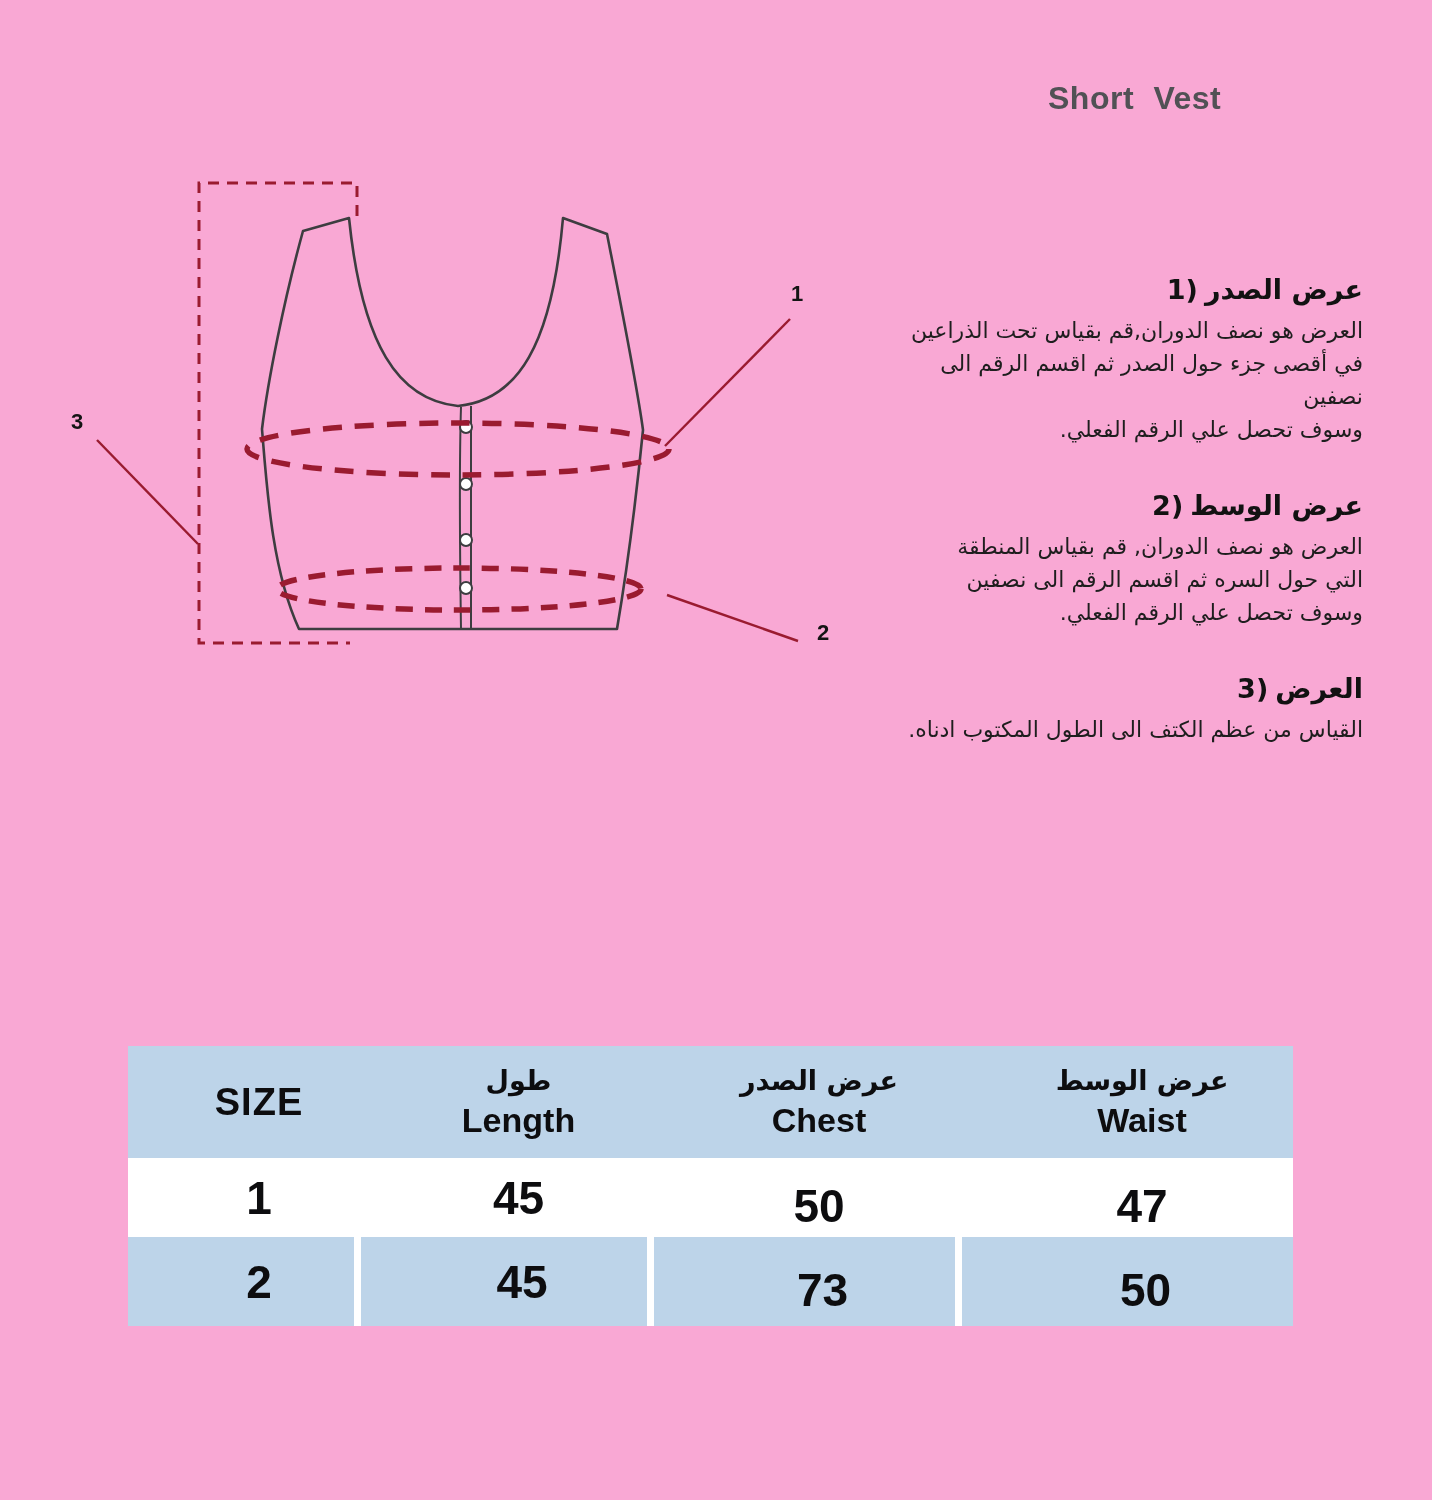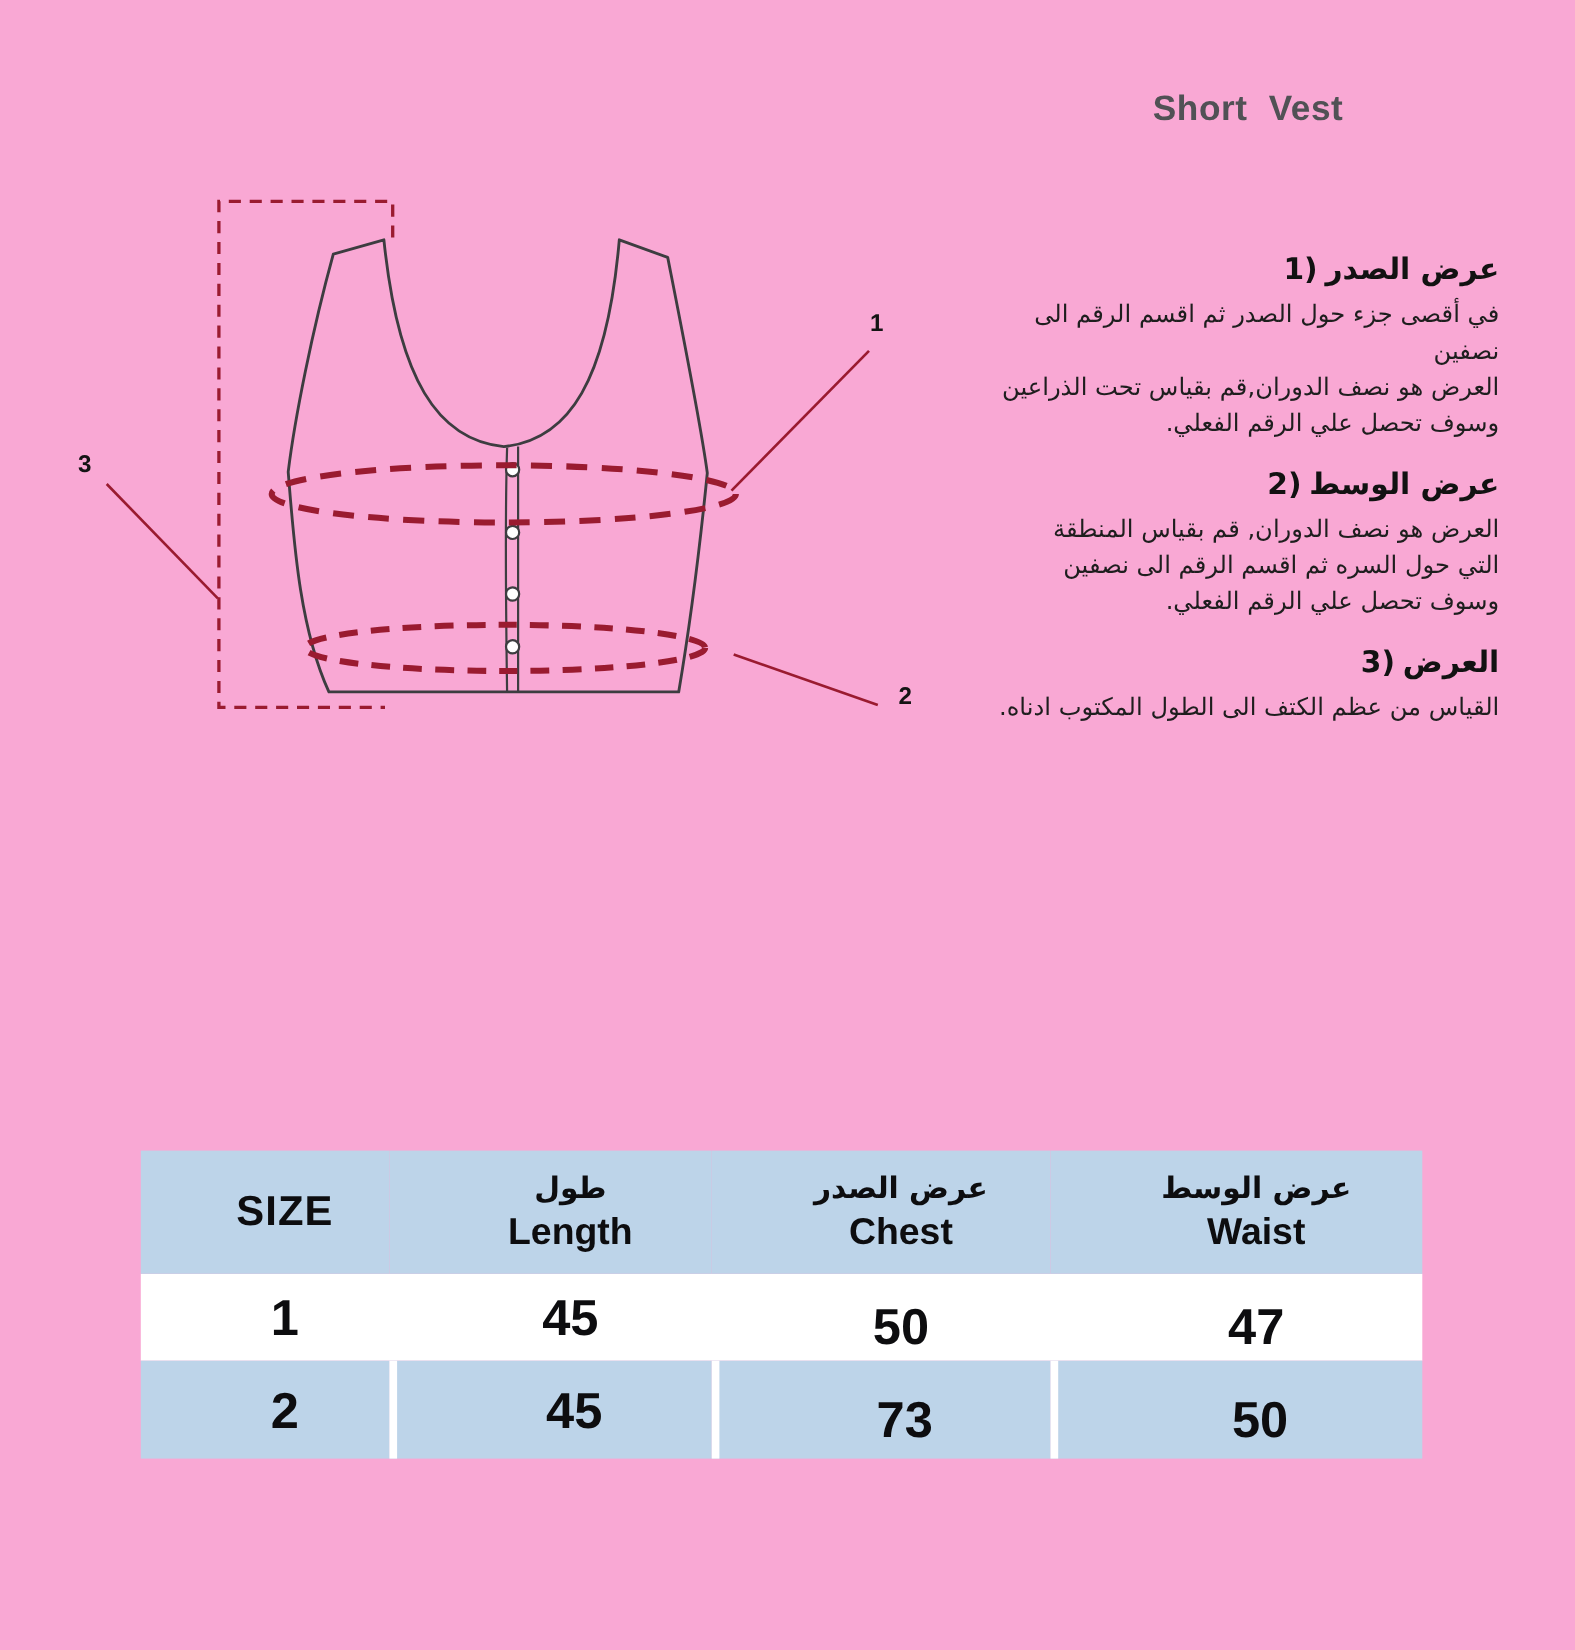--- a/index.html
+++ b/index.html
@@ -15,21 +15,21 @@
   
   .vest-svg{position:absolute;left:0;top:0;}
   .diagram-label{
     position:absolute;font-size:22px;font-weight:bold;color:#141414;width:20px;text-align:center;
   }
   
   .instructions{
     position:absolute;top:230px;right:69px;width:480px;text-align:right;color:#1b1b1b;
     font-family:"DejaVu Sans",sans-serif;
   }
-  .inst-block{margin-bottom:23px;}
+  .inst-block{margin-bottom:23px;margin-top:44px;}
   .inst-head{font-size:27px;font-weight:bold;color:#121212;margin-bottom:9px;direction:ltr;}
   .inst-head .num{margin-right:7px;}
   .inst-body{direction:rtl;font-size:22px;line-height:33px;font-weight:500;color:#1e1e1e;}
   
   .size-table{position:absolute;left:128px;top:1046px;width:1165px;color:#0d0d0f;}
   .t-row{display:grid;grid-template-columns:226px 293px 308px 338px;}
   .t-head{height:112px;}
   .t-head .cell{background:#bdd4e9;display:flex;flex-direction:column;align-items:center;justify-content:center;}
   .h-ar{font-size:27px;font-weight:bold;line-height:36px;font-family:"DejaVu Sans",sans-serif;}
   .h-en{font-size:34px;font-weight:bold;line-height:42px;}
@@ -86,22 +86,22 @@
   <div class="diagram-label" style="left:813px;top:620px;">2</div>
   <div class="diagram-label" style="left:67px;top:409px;">3</div>
 
   <div class="instructions">
 
     <div class="inst-block">
       <div class="inst-head">
         <span class="num">1)</span><span dir="rtl">عرض الصدر</span>
       </div>
       <div class="inst-body">
+        <div>العرض هو نصف الدوران,قم بقياس تحت الذراعين</div>
         <div>في أقصى جزء حول الصدر ثم اقسم الرقم الى نصفين</div>
-        <div>العرض هو نصف الدوران,قم بقياس تحت الذراعين</div>
         <div>وسوف تحصل علي الرقم الفعلي.</div>
       </div>
     </div>
 
     <div class="inst-block">
       <div class="inst-head">
         <span class="num">2)</span><span dir="rtl">عرض الوسط</span>
       </div>
       <div class="inst-body">
         <div>العرض هو نصف الدوران, قم بقياس المنطقة</div>

